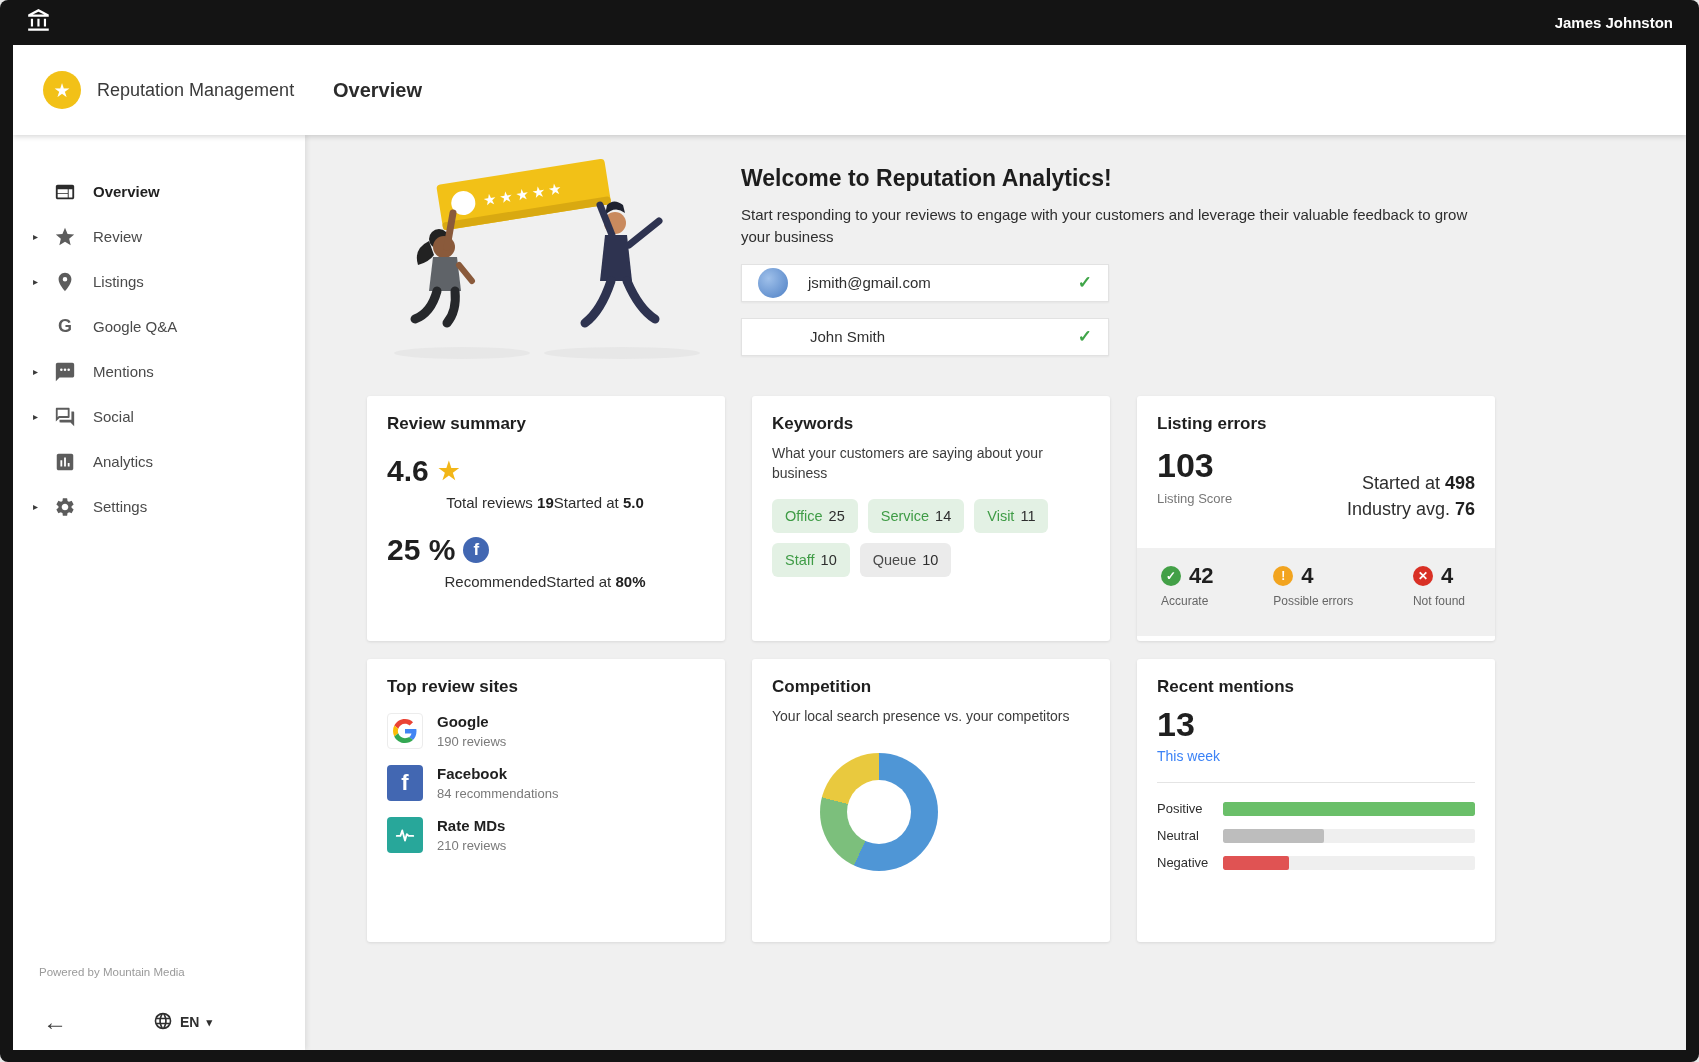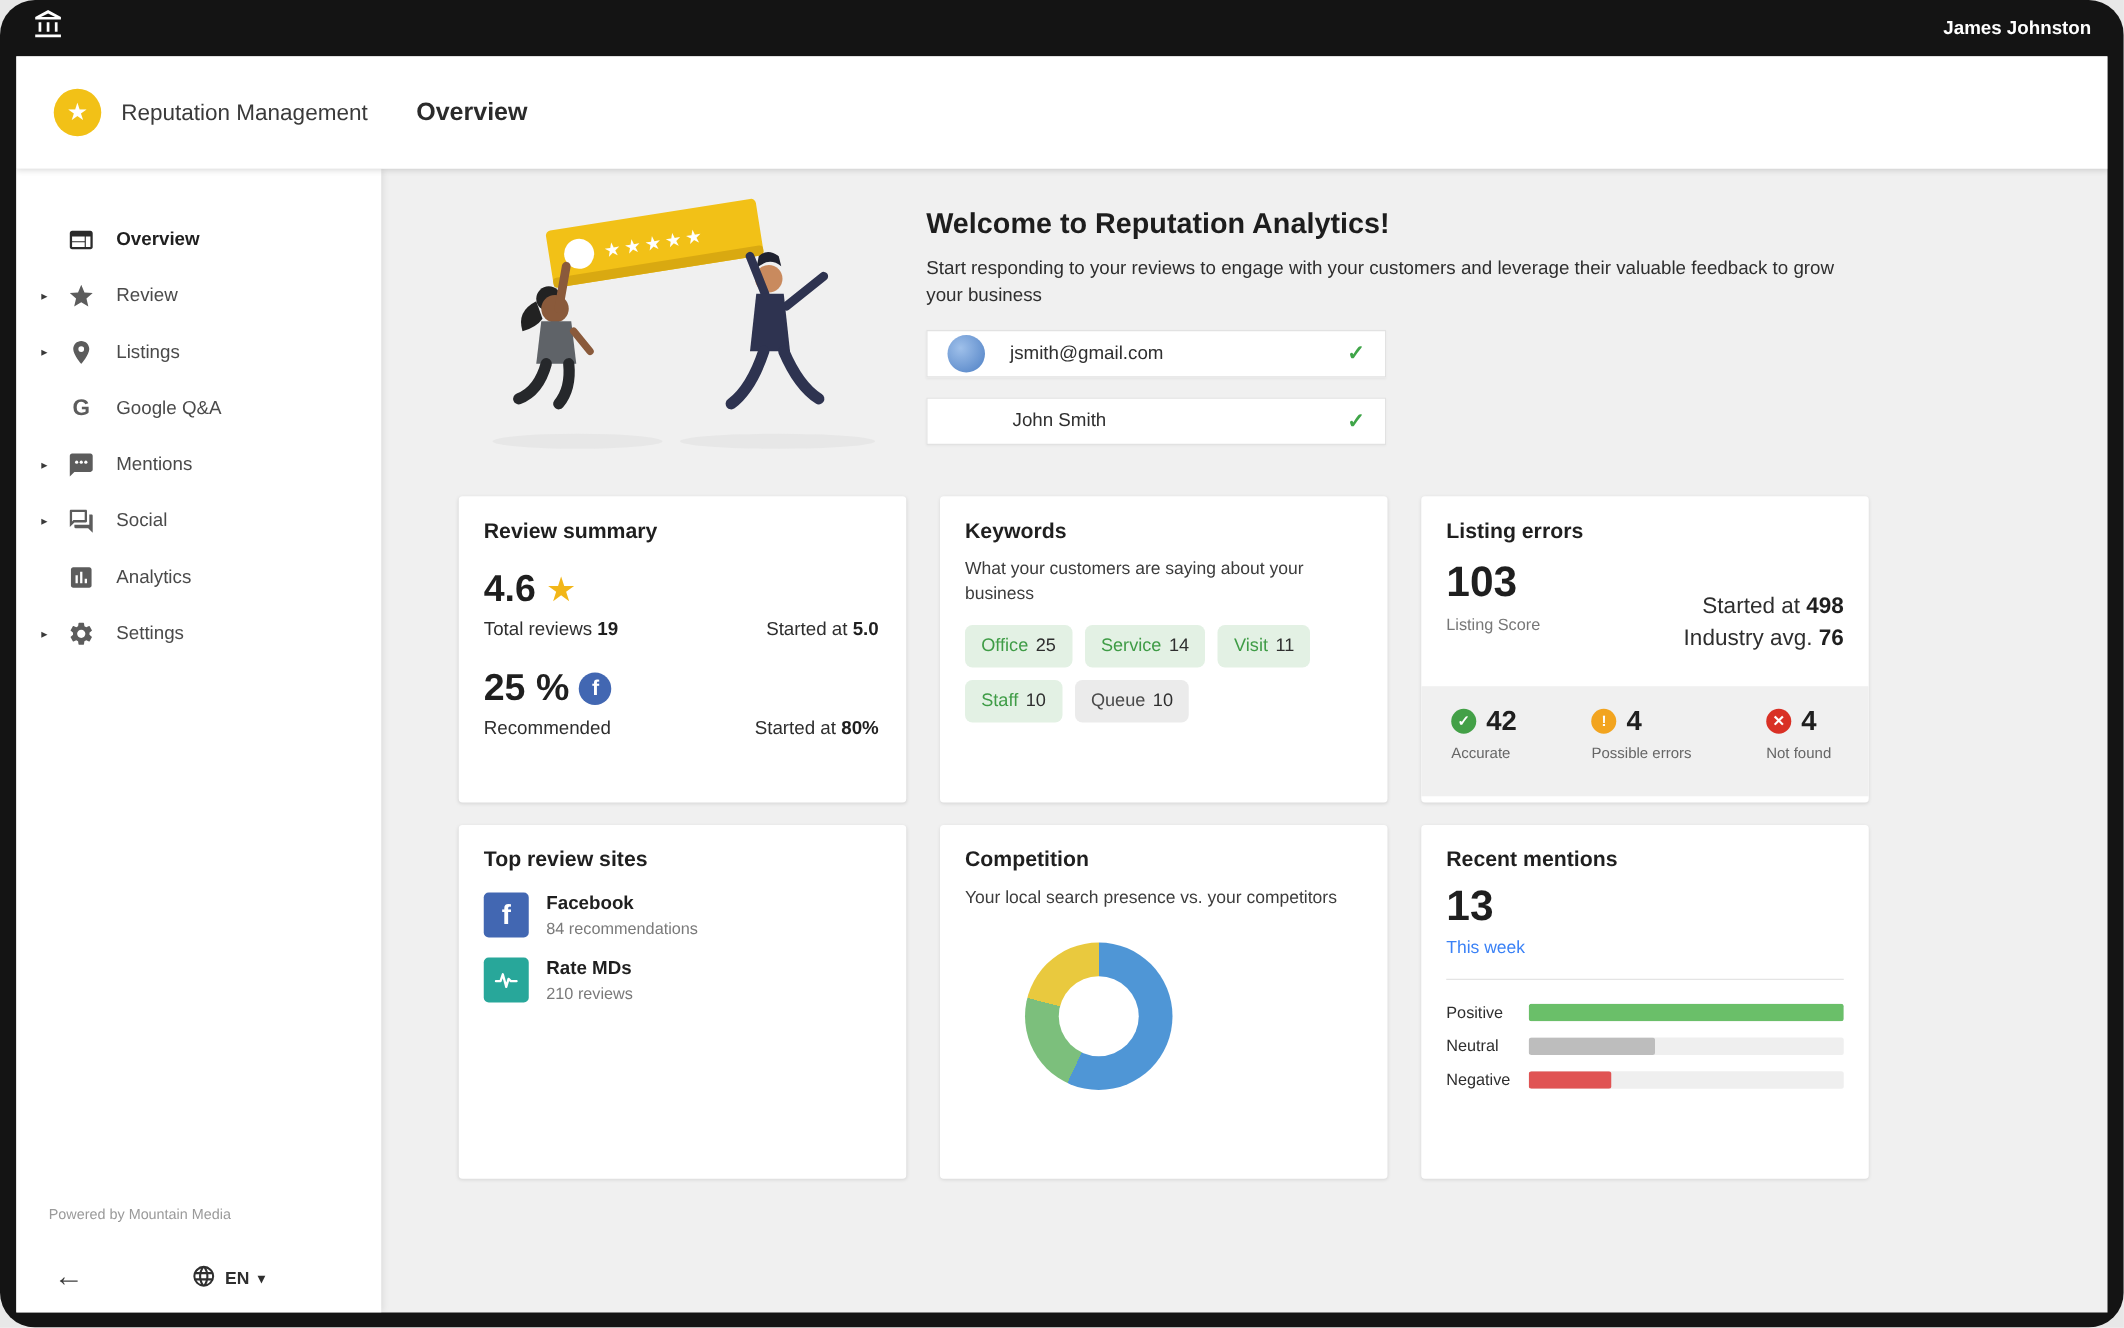--- a/index.html
+++ b/index.html
@@ -1,19 +1,19 @@
 <!DOCTYPE html>
 <html><head>
 <meta charset="utf-8">
 <style>
   * { margin:0; padding:0; box-sizing:border-box; }
   html,body { width:1699px; height:1062px; }
   body { font-family:"Liberation Sans", sans-serif; background:#e8e8e8; position:relative; overflow:hidden; }
 
-  .frame { position:absolute; inset:0; background:#141414; border-radius:28px; }
+  .frame { position:absolute; inset:0; background:#141414; border-radius:8px; }
   .topbar { height:45px; display:flex; align-items:center; justify-content:space-between; padding:0 26px; }
   .topbar .user { color:#fff; font-size:15px; font-weight:700; }
 
   .app { position:absolute; top:45px; left:13px; right:13px; bottom:12px; background:#f0f0f0; display:flex; flex-direction:column; overflow:hidden; }
 
   .band { height:90px; background:#fff; display:flex; align-items:center; box-shadow:0 2px 5px rgba(0,0,0,0.15); position:relative; z-index:3; flex:none; }
   .brand { width:292px; height:100%; display:flex; align-items:center; padding-left:30px; gap:16px; flex:none; }
   .logo { width:38px; height:38px; border-radius:50%; background:#f2c117; color:#fff; display:flex; align-items:center; justify-content:center; font-size:19px; flex:none; }
   .brand-name { font-size:18px; color:#3a3a3a; }
   .page-title { font-size:20px; font-weight:700; color:#2b2b2b; margin-left:28px; }
@@ -54,21 +54,21 @@
   .card { background:#fff; border-radius:3px; box-shadow:0 1px 3px rgba(0,0,0,0.1); padding:18px 20px; position:relative; overflow:hidden; }
   .r1 { height:245px; }
   .r2 { height:283px; }
   .card-title { font-size:17px; font-weight:700; color:#1f1f1f; }
   .card-sub { font-size:14px; color:#3c3c3c; line-height:1.4; margin-top:10px; }
 
   .big-row { display:flex; align-items:center; margin-top:20px; }
   .big-num { font-size:30px; font-weight:700; color:#1f1f1f; }
   .star-big { color:#f2b618; font-size:27px; margin-left:8px; line-height:1; }
   .fb-round { width:26px; height:26px; border-radius:50%; background:#4267B2; color:#fff; display:flex; align-items:center; justify-content:center; font-size:17px; font-weight:700; margin-left:8px; }
-  .split-line { display:flex; justify-content:space-between; font-size:15px; color:#2e2e2e; margin-top:6px; padding-right:2px; }
+  .split-line { display:flex; justify-content:center; font-size:15px; color:#2e2e2e; margin-top:6px; padding-right:2px; }
   .split-line b { font-weight:700; color:#1f1f1f; }
   .gap24 { margin-top:22px; }
 
   .chips { display:flex; flex-wrap:wrap; gap:10px; margin-top:16px; max-width:310px; }
   .chip { display:flex; gap:6px; padding:9px 13px; border-radius:6px; font-size:14.5px; background:#e3f1e4; cursor:pointer; }
   .chip .chip-label { color:#3f9c46; }
   .chip .chip-count { color:#2e2e2e; }
   .chip.gray { background:#ebebeb; }
   .chip.gray .chip-label { color:#4a4a4a; }
 
@@ -347,20 +347,31 @@
                     <span class="stat-value">4</span>
                   </div>
                 <div class="stat-label">Not found</div>
               </div>
             </div>
           </div>
 
           <div class="card r2">
             <div class="card-title">Top review sites</div>
             <div class="site-row">
+              <span class="site-icon google">
+                <svg viewBox="0 0 48 48" width="24" height="24">
+                    <path fill="#EA4335" d="M24 9.5c3.54 0 6.71 1.22 9.21 3.6l6.85-6.85C35.9 2.38 30.47 0 24 0 14.62 0 6.51 5.38 2.56 13.22l7.98 6.19C12.43 13.72 17.74 9.5 24 9.5z"></path>
+                    <path fill="#4285F4" d="M46.98 24.55c0-1.57-.15-3.09-.38-4.55H24v9.02h12.94c-.58 2.96-2.26 5.48-4.78 7.18l7.73 6c4.51-4.18 7.09-10.36 7.09-17.65z"></path>
+                    <path fill="#FBBC05" d="M10.53 28.59c-.48-1.45-.76-2.99-.76-4.59s.27-3.14.76-4.59l-7.98-6.19C.92 16.46 0 20.12 0 24c0 3.88.92 7.54 2.56 10.78l7.97-6.19z"></path>
+                    <path fill="#34A853" d="M24 48c6.48 0 11.93-2.13 15.89-5.81l-7.73-6c-2.15 1.45-4.92 2.3-8.16 2.3-6.26 0-11.57-4.22-13.47-9.91l-7.98 6.19C6.51 42.62 14.62 48 24 48z"></path>
+                  </svg>
+              </span>
+              <span><span class="site-name">Google</span><div class="site-detail">190 reviews</div></span>
+            </div>
+            <div class="site-row">
               <span class="site-icon facebook">f</span>
               <span><span class="site-name">Facebook</span><div class="site-detail">84 recommendations</div></span>
             </div>
             <div class="site-row">
               <span class="site-icon ratemds">
                 <svg viewBox="0 0 24 24" width="22" height="22">
                     <polyline points="3,13 7,13 9,7 12,18 14,11 16,13 21,13" fill="none" stroke="#ffffff" stroke-width="2" stroke-linejoin="round" stroke-linecap="round"></polyline>
                   </svg>
               </span>
               <span><span class="site-name">Rate MDs</span><div class="site-detail">210 reviews</div></span>

